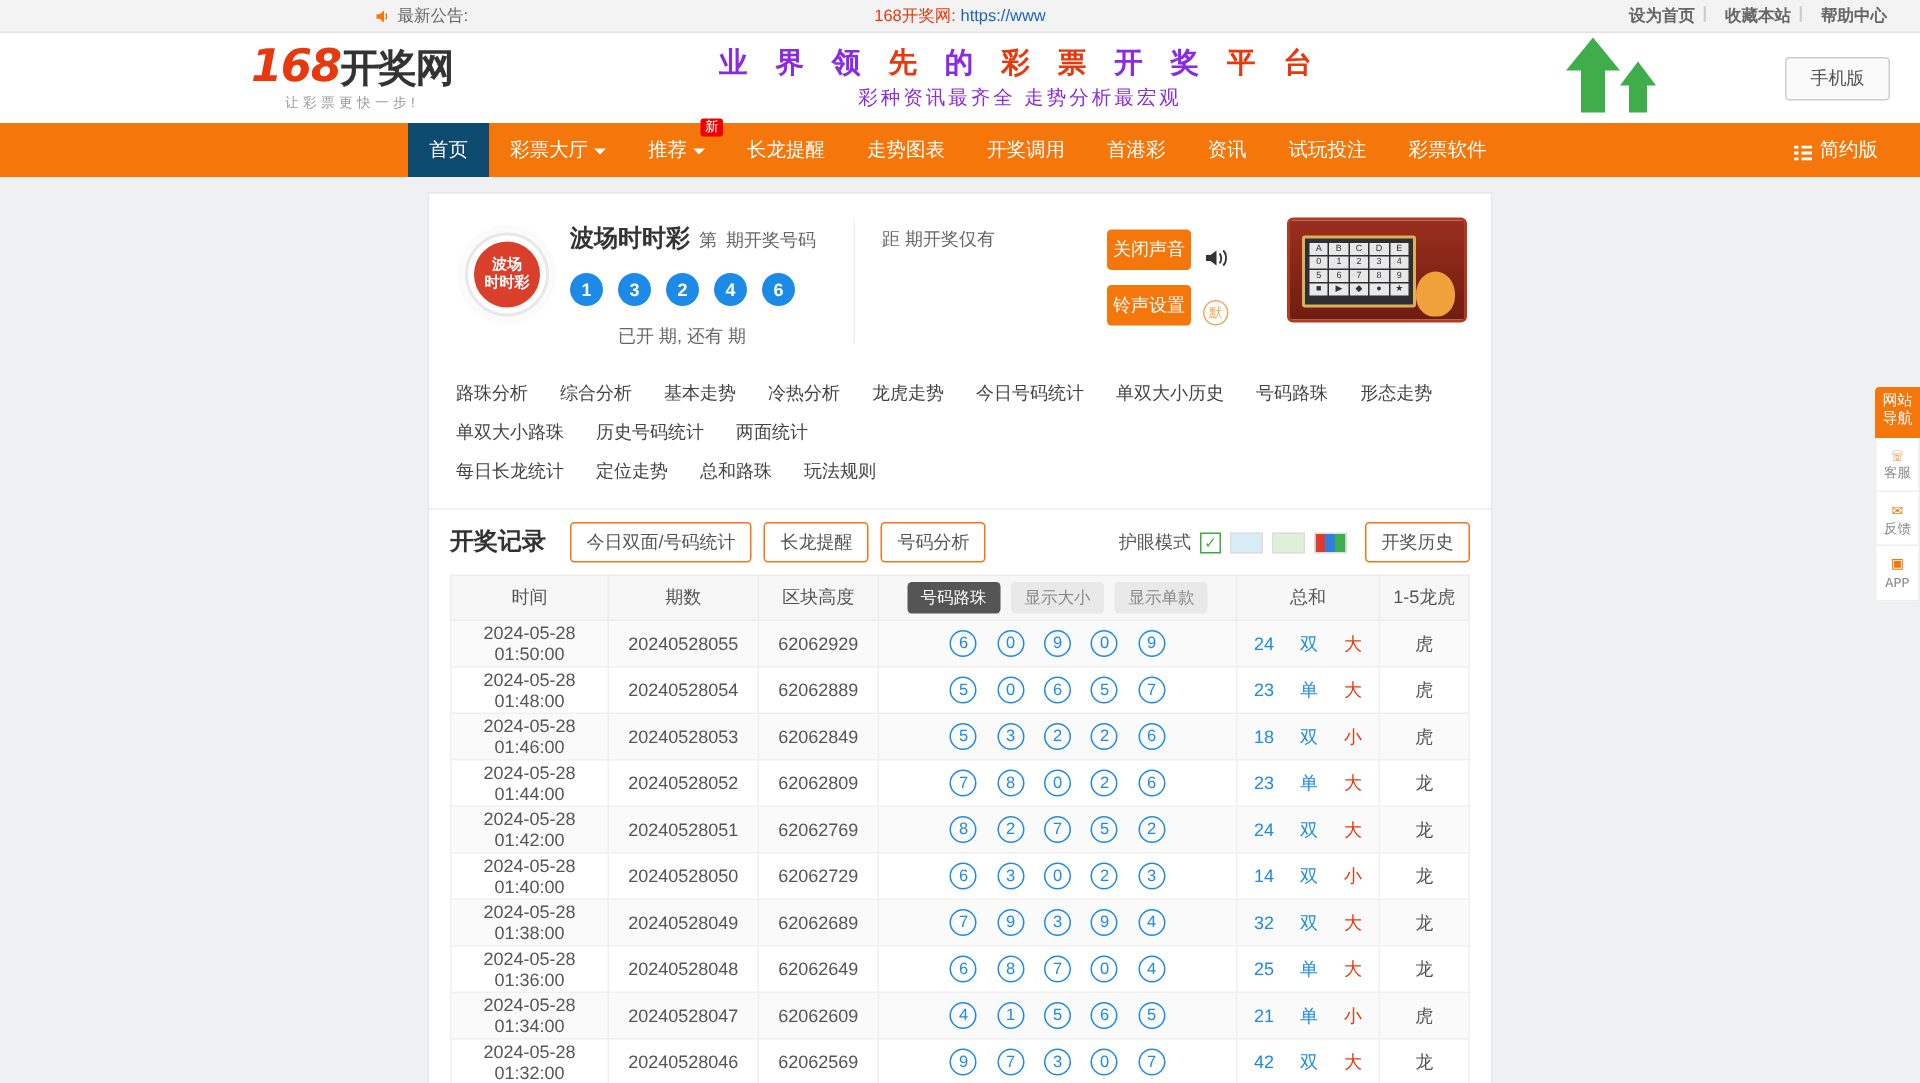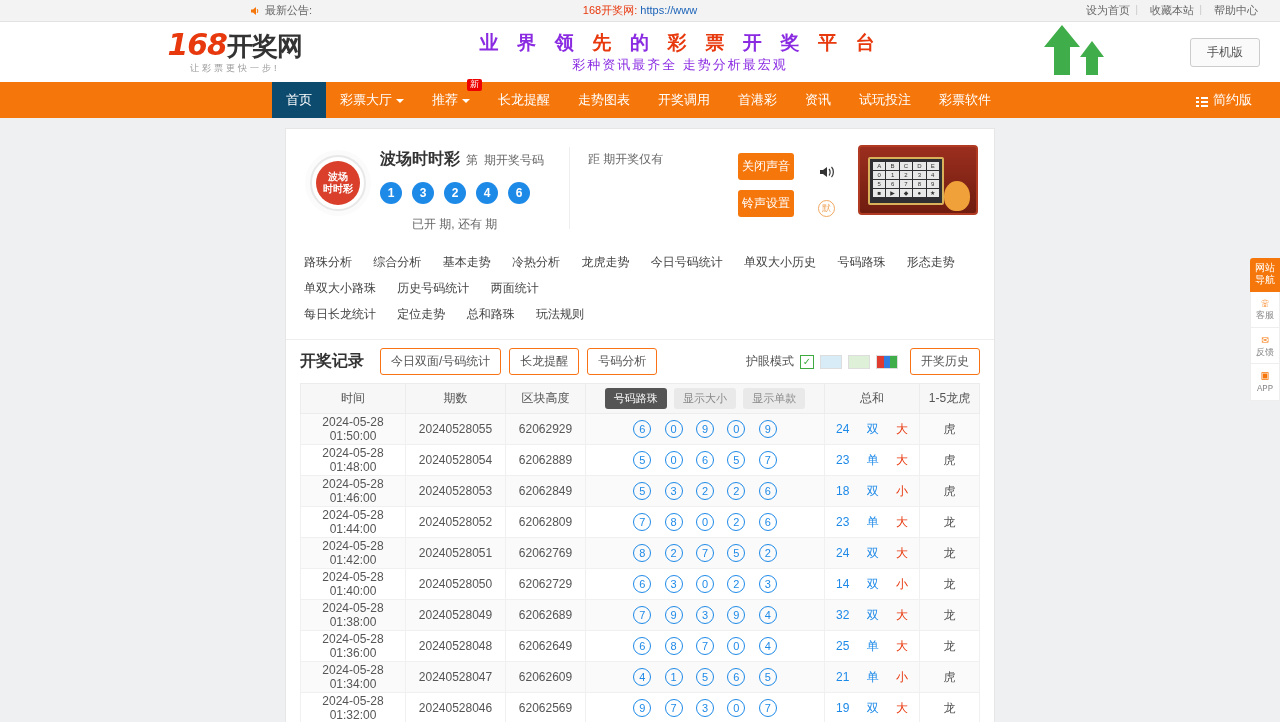--- a/index.html
+++ b/index.html
@@ -23,21 +23,21 @@
     align-items: center;
     font-size: 11px;
     color: #666;
     padding: 0 12px;
   }
   .topbar-left { display: flex; align-items: center; gap: 4px; width: 300px; justify-content: flex-end;}
   .topbar-center { flex: 1; text-align: center; font-size: 11px; }
   .topbar-center .red { color: #e8380d; }
   .topbar-center .blue { color: #1c63b8; }
   .topbar-right { display: flex; align-items: center; gap: 10px; width: 300px; justify-content: flex-end; }
-  .topbar-right span { position: relative; padding-right: 10px; }
+  .topbar-right span { position: relative; padding-right: 10px; font-weight: bold; }
   .topbar-right span:after { content: "|"; position: absolute; right: 2px; color: #ccc; }
   .topbar-right span:last-child:after { content: ""; }
   .speaker-ico { display:inline-block; width:12px; height:12px; }
 
   
   .header {
     height: 60px;
     background: #fff;
     display: flex;
     align-items: center;
@@ -140,21 +140,21 @@
     width: 1px; background: #eee; margin: 4px 18px 4px 4px;
   }
   .lot-right { width: 150px; padding-top: 8px; font-size: 12px; color:#666;}
   .lot-right .cd { margin-bottom: 8px; }
   .lot-btns { padding-top: 10px; width: 120px; }
   .lot-btn {
     background: #f5760a; color: #fff; border-radius: 3px;
     text-align: center; padding: 5px 0; font-size: 12px; margin-bottom: 10px;
     width: 56px;
   }
-  .btn-row { display:flex; align-items:center; gap: 24px; }
+  .btn-row { display:flex; align-items:center; gap: 8px; }
   .spk { width: 18px; height: 16px; }
   .circ-icon {
     width: 17px;height:17px;border-radius:50%;border:1px solid #f0a860;
     color:#f0a860;font-size:9px;display:flex;align-items:center;justify-content:center;
   }
   .promo {
     width: 120px; height: 70px; border-radius: 4px; margin-top: 2px;
     background: linear-gradient(#9b2e1e, #6f1d10);
     border: 2px solid #b03a22;
     position: relative; overflow: hidden;
@@ -623,21 +623,21 @@
             <td>20240528046</td>
             <td>62062569</td>
             <td>
               <span class="num-ball">9</span>
               <span class="num-ball">7</span>
               <span class="num-ball">3</span>
               <span class="num-ball">0</span>
               <span class="num-ball">7</span>
             </td>
             <td>
-              <span class="c-blue">19</span>
+              <span class="c-blue">42</span>
               <span class="c-blue" style="margin:0 14px">双</span>
               <span class="c-red">大</span>
             </td>
             <td class="c-green">龙</td>
           </tr>
 
         </tbody>
       </table>
     </div>
 

